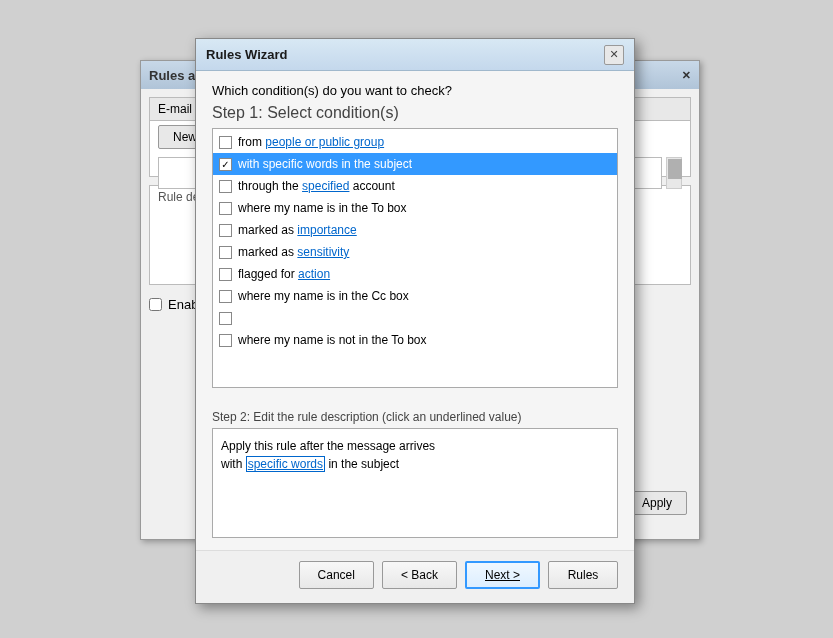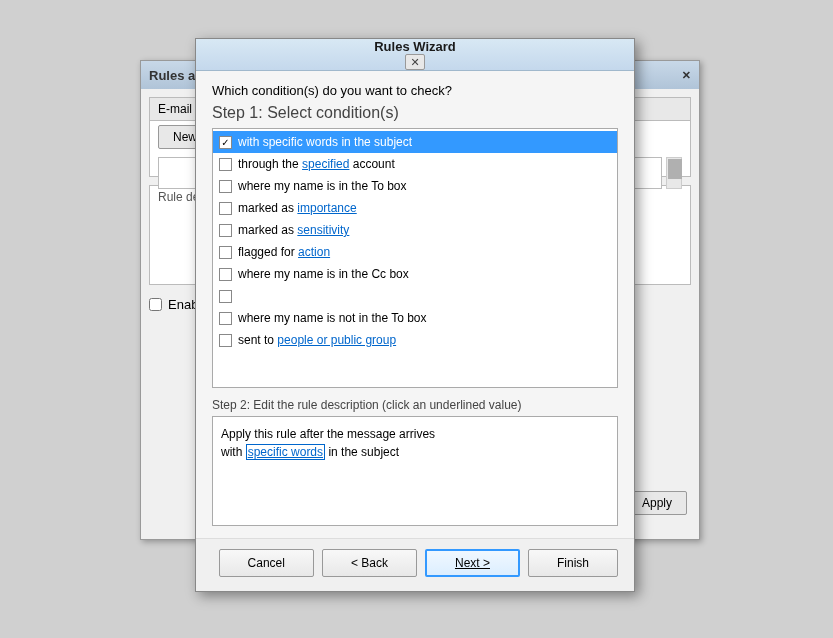--- a/index.html
+++ b/index.html
@@ -102,21 +102,20 @@
       box-shadow: 4px 4px 12px rgba(0,0,0,0.4);
     }
     .dialog-titlebar {
       background: linear-gradient(to bottom, #d8e8f4, #c4d8ec);
       height: 32px;
       display: flex;
       align-items: center;
       justify-content: space-between;
       padding: 0 10px;
       border-bottom: 1px solid #a0b8cc;
-      flex-direction: column;
     }
     .dialog-title {
       font-size: 13px;
       font-weight: 600;
       color: #1a1a1a;
     }
     .close-btn {
       width: 20px;
       height: 20px;
       background: #e8e8e8;
@@ -204,21 +203,21 @@
     }
 
     .condition-item.selected .condition-text {
       color: #fff;
     }
 
     
     .step2-label {
       font-size: 12px;
       color: #444;
-      margin-top: 10px;
+      margin-top: 22px;
       margin-bottom: 4px;
     }
 
     .rule-description-box {
       border: 1px solid #aaa;
       background: #fff;
       height: 110px;
       padding: 8px;
       font-size: 12px;
       color: #000;
@@ -236,21 +235,21 @@
     .dialog-footer {
       padding: 10px 16px 14px;
       display: flex;
       justify-content: flex-end;
       gap: 8px;
       border-top: 1px solid #ddd;
       background: #f0f0f0;
     }
 
     .btn {
-      padding: 5px 28px;
+      padding: 5px 18px;
       font-size: 12px;
       border: 1px solid #999;
       background: linear-gradient(to bottom, #f8f8f8, #e8e8e8);
       border-radius: 2px;
       cursor: pointer;
       min-width: 70px;
       text-align: center;
     }
 
     .btn.primary {
@@ -312,20 +311,24 @@
     <div class="close-btn">✕</div>
   </div>
 
   <div class="dialog-body">
     <div class="question-text">Which condition(s) do you want to check?</div>
     <div class="step-label">Step 1: Select condition(s)</div>
 
     <div class="conditions-list-wrapper">
       <div class="conditions-list" id="conditions-list">
 
+      <div class="condition-item">
+            <div class="condition-checkbox"></div>
+            <span class="condition-text">from <span class="link">people or public group</span></span>
+          </div>
           <div class="condition-item selected">
             <div class="condition-checkbox checked">✓</div>
             <span class="condition-text">with <span class="">specific words</span> in the subject</span>
           </div>
           <div class="condition-item">
             <div class="condition-checkbox"></div>
             <span class="condition-text">through the <span class="link">specified</span> account</span>
           </div>
           <div class="condition-item">
             <div class="condition-checkbox"></div>
@@ -346,39 +349,35 @@
           <div class="condition-item">
             <div class="condition-checkbox"></div>
             <span class="condition-text">where my name is in the Cc box</span>
           </div>
           <div class="condition-item">
             <div class="condition-checkbox"></div>
           </div>
           <div class="condition-item">
             <div class="condition-checkbox"></div>
             <span class="condition-text">where my name is not in the To box</span>
-          </div>
-          <div class="condition-item">
-            <div class="condition-checkbox"></div>
-            <span class="condition-text">sent to <span class="link">people or public group</span></span>
           </div>
         </div>
     </div>
 
     <div class="step2-label">Step 2: Edit the rule description (click an underlined value)</div>
 
     <div class="rule-description-box">
       <div>Apply this rule after the message arrives</div>
       <div>
         <span>with</span>
         <span class="rule-desc-link">specific words</span>
         <span> in the subject</span>
       </div>
     </div>
   </div>
 
   <div class="dialog-footer">
     <button class="btn">Cancel</button>
     <button class="btn">&lt; Back</button>
     <button class="btn primary">Next &gt;</button>
-    <button class="btn">Finish</button>
+    <button class="btn">Rules</button>
   </div>
 </div>
 
 </body></html>

